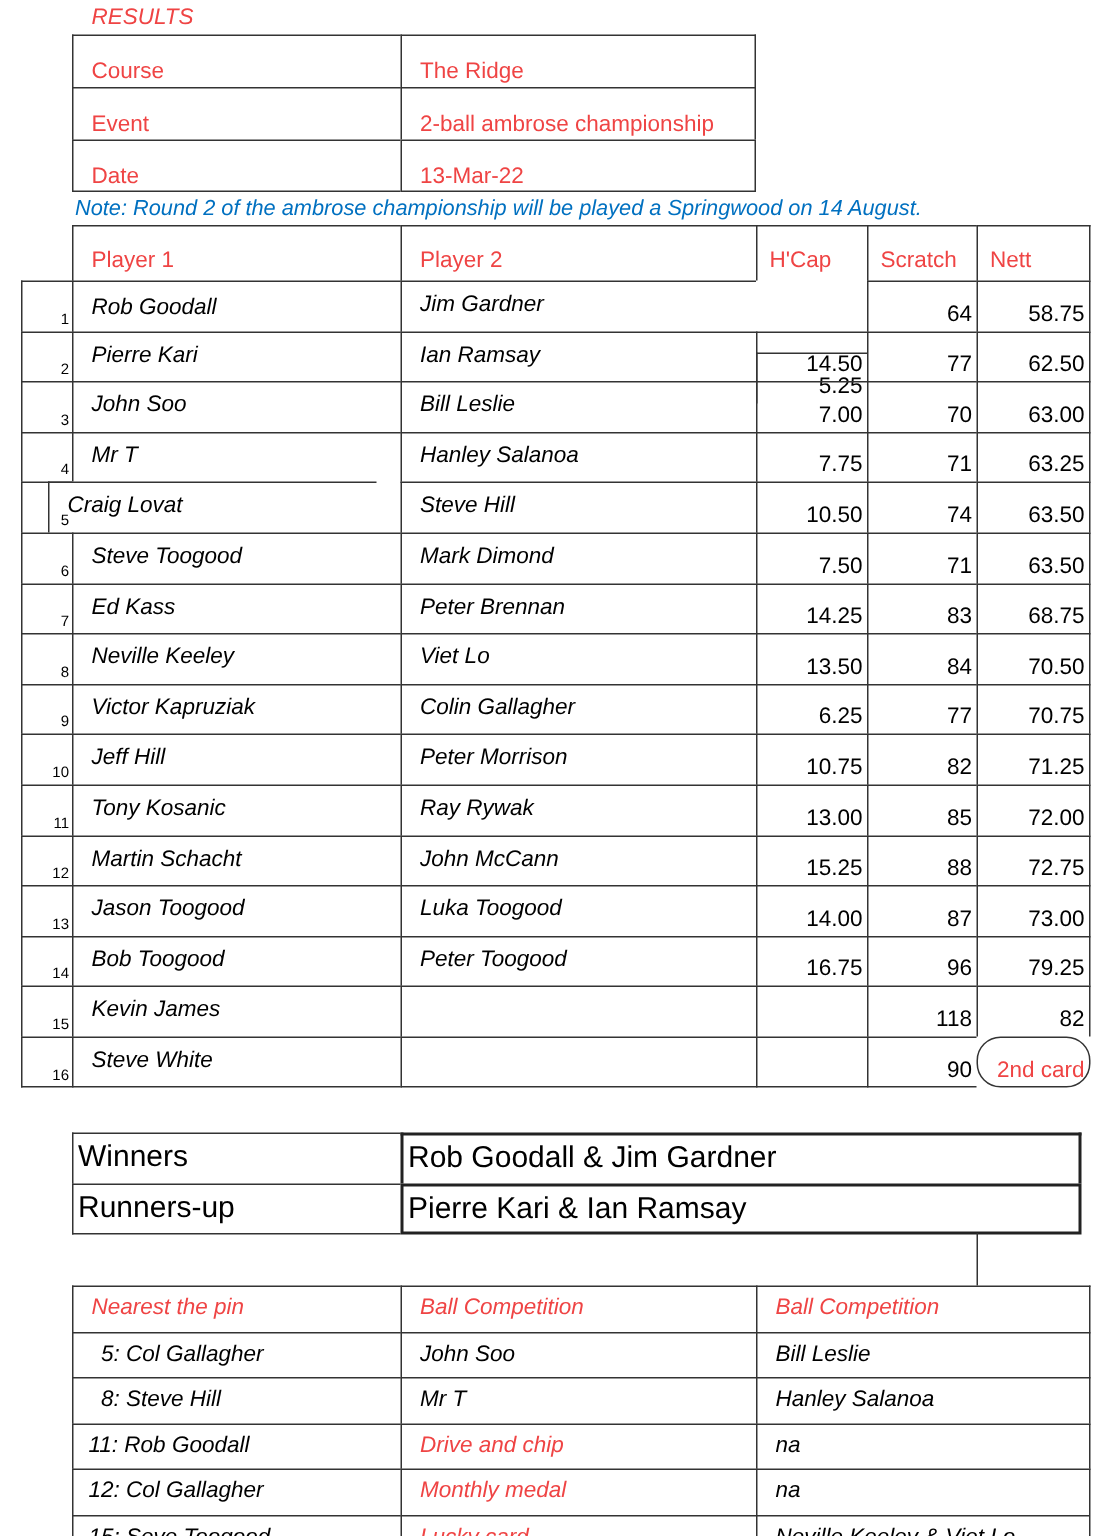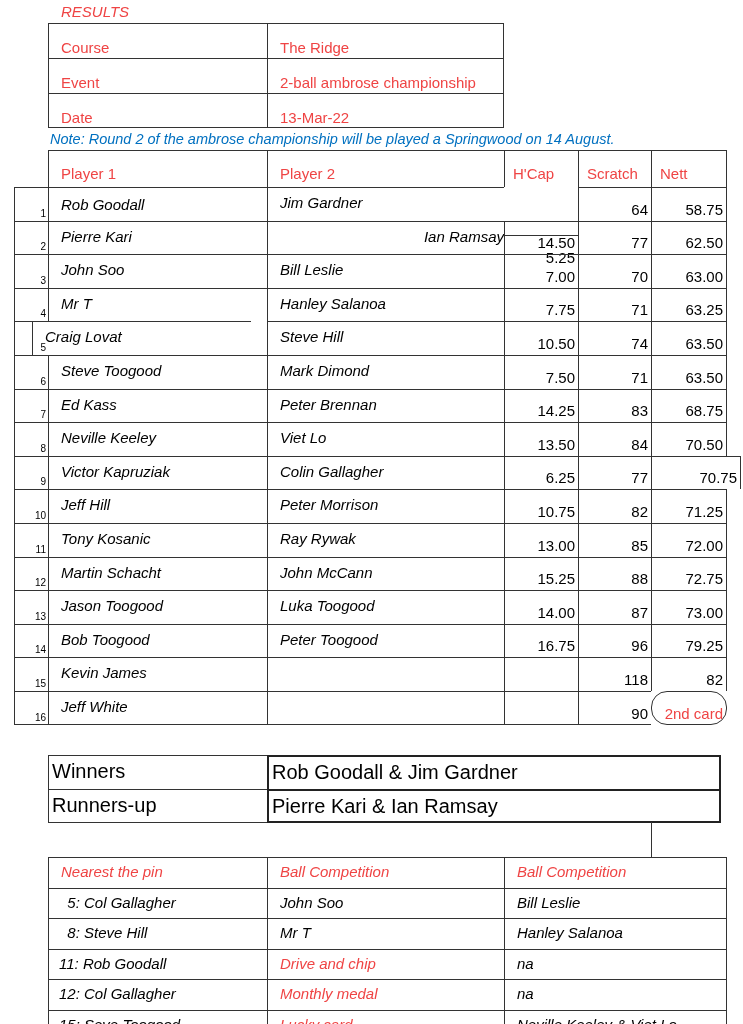--- a/index.html
+++ b/index.html
@@ -41,21 +41,21 @@
     <div class="cell red bt bl " style="left:578px;top:150px;width:73px;height:37px;padding:14px 0 0 8px;">Scratch</div>
     <div class="cell red bt bl br" style="left:651px;top:150px;width:76px;height:37px;padding:14px 0 0 8px;">Nett</div>
     <div class="cell idx bt bl " style="left:14px;top:187px;width:34px;height:34px;padding-top:20px;">1</div>
     <div class="cell bt bl it pad" style="left:48px;top:187px;width:219px;height:34px;padding-top:8px;">Rob Goodall</div>
     <div class="cell bt bl it pad" style="left:267px;top:187px;width:237px;height:34px;padding-top:6px;">Jim Gardner</div>
     <div class="cell bt bl num" style="left:504px;top:187px;width:74px;height:34px;padding-top:13px;margin-top:48px;">5.25</div>
     <div class="cell bt bl num" style="left:578px;top:187px;width:73px;height:34px;padding-top:13px;">64</div>
     <div class="cell bt bl br num" style="left:651px;top:187px;width:76px;height:34px;padding-top:13px;">58.75</div>
     <div class="cell idx bt bl " style="left:14px;top:221px;width:34px;height:33px;padding-top:19px;">2</div>
     <div class="cell bt bl it pad" style="left:48px;top:221px;width:219px;height:33px;padding-top:6px;">Pierre Kari</div>
-    <div class="cell bt bl it pad" style="left:267px;top:221px;width:237px;height:33px;padding-top:6px;text-align:right;">Ian Ramsay</div>
+    <div class="cell bt bl it pad" style="left:267px;top:221px;width:237px;height:33px;padding-top:6px;">Ian Ramsay</div>
     <div class="cell bt bl num" style="left:504px;top:221px;width:74px;height:33px;padding-top:12px;">14.50</div>
     <div class="cell bt bl num" style="left:578px;top:221px;width:73px;height:33px;padding-top:12px;">77</div>
     <div class="cell bt bl br num" style="left:651px;top:221px;width:76px;height:33px;padding-top:12px;">62.50</div>
     <div class="cell idx bt bl " style="left:14px;top:254px;width:34px;height:34px;padding-top:20px;">3</div>
     <div class="cell bt bl it pad" style="left:48px;top:254px;width:219px;height:34px;padding-top:6px;">John Soo</div>
     <div class="cell bt bl it pad" style="left:267px;top:254px;width:237px;height:34px;padding-top:6px;">Bill Leslie</div>
     <div class="cell bt bl num" style="left:504px;top:254px;width:74px;height:34px;padding-top:13px;">7.00</div>
     <div class="cell bt bl num" style="left:578px;top:254px;width:73px;height:34px;padding-top:13px;">70</div>
     <div class="cell bt bl br num" style="left:651px;top:254px;width:76px;height:34px;padding-top:13px;">63.00</div>
     <div class="cell idx bt bl " style="left:14px;top:288px;width:34px;height:33px;padding-top:19px;">4</div>
@@ -86,21 +86,21 @@
     <div class="cell bt bl it pad" style="left:48px;top:422px;width:219px;height:34px;padding-top:6px;">Neville Keeley</div>
     <div class="cell bt bl it pad" style="left:267px;top:422px;width:237px;height:34px;padding-top:6px;">Viet Lo</div>
     <div class="cell bt bl num" style="left:504px;top:422px;width:74px;height:34px;padding-top:13px;">13.50</div>
     <div class="cell bt bl num" style="left:578px;top:422px;width:73px;height:34px;padding-top:13px;">84</div>
     <div class="cell bt bl br num" style="left:651px;top:422px;width:76px;height:34px;padding-top:13px;">70.50</div>
     <div class="cell idx bt bl " style="left:14px;top:456px;width:34px;height:33px;padding-top:19px;">9</div>
     <div class="cell bt bl it pad" style="left:48px;top:456px;width:219px;height:33px;padding-top:6px;">Victor Kapruziak</div>
     <div class="cell bt bl it pad" style="left:267px;top:456px;width:237px;height:33px;padding-top:6px;">Colin Gallagher</div>
     <div class="cell bt bl num" style="left:504px;top:456px;width:74px;height:33px;padding-top:12px;">6.25</div>
     <div class="cell bt bl num" style="left:578px;top:456px;width:73px;height:33px;padding-top:12px;">77</div>
-    <div class="cell bt bl br num" style="left:651px;top:456px;width:90px;height:33px;padding-top:12px;">70.75</div>
+    <div class="cell bt bl br num" style="left:651px;top:456px;width:76px;height:33px;padding-top:12px;">70.75</div>
     <div class="cell idx bt bl " style="left:14px;top:489px;width:34px;height:34px;padding-top:20px;">10</div>
     <div class="cell bt bl it pad" style="left:48px;top:489px;width:219px;height:34px;padding-top:6px;">Jeff Hill</div>
     <div class="cell bt bl it pad" style="left:267px;top:489px;width:237px;height:34px;padding-top:6px;">Peter Morrison</div>
     <div class="cell bt bl num" style="left:504px;top:489px;width:74px;height:34px;padding-top:13px;">10.75</div>
     <div class="cell bt bl num" style="left:578px;top:489px;width:73px;height:34px;padding-top:13px;">82</div>
     <div class="cell bt bl br num" style="left:651px;top:489px;width:76px;height:34px;padding-top:13px;">71.25</div>
     <div class="cell idx bt bl " style="left:14px;top:523px;width:34px;height:34px;padding-top:20px;">11</div>
     <div class="cell bt bl it pad" style="left:48px;top:523px;width:219px;height:34px;padding-top:6px;">Tony Kosanic</div>
     <div class="cell bt bl it pad" style="left:267px;top:523px;width:237px;height:34px;padding-top:6px;">Ray Rywak</div>
     <div class="cell bt bl num" style="left:504px;top:523px;width:74px;height:34px;padding-top:13px;">13.00</div>
@@ -124,21 +124,21 @@
     <div class="cell bt bl num" style="left:504px;top:624px;width:74px;height:33px;padding-top:12px;">16.75</div>
     <div class="cell bt bl num" style="left:578px;top:624px;width:73px;height:33px;padding-top:12px;">96</div>
     <div class="cell bt bl br num" style="left:651px;top:624px;width:76px;height:33px;padding-top:12px;">79.25</div>
     <div class="cell idx bt bl " style="left:14px;top:657px;width:34px;height:34px;padding-top:20px;">15</div>
     <div class="cell bt bl it pad" style="left:48px;top:657px;width:219px;height:34px;padding-top:6px;">Kevin James</div>
     <div class="cell bt bl it pad" style="left:267px;top:657px;width:237px;height:34px;padding-top:6px;"></div>
     <div class="cell bt bl num" style="left:504px;top:657px;width:74px;height:34px;padding-top:13px;"></div>
     <div class="cell bt bl num" style="left:578px;top:657px;width:73px;height:34px;padding-top:13px;">118</div>
     <div class="cell bt bl br num" style="left:651px;top:657px;width:76px;height:34px;padding-top:13px;">82</div>
     <div class="cell idx bt bl bb" style="left:14px;top:691px;width:34px;height:34px;padding-top:20px;">16</div>
-    <div class="cell bt bl bb it pad" style="left:48px;top:691px;width:219px;height:34px;padding-top:6px;">Jeff White</div>
+    <div class="cell bt bl bb it pad" style="left:48px;top:691px;width:219px;height:34px;padding-top:6px;">Steve White</div>
     <div class="cell bt bl bb it pad" style="left:267px;top:691px;width:237px;height:34px;padding-top:6px;"></div>
     <div class="cell bt bl bb num" style="left:504px;top:691px;width:74px;height:34px;padding-top:13px;"></div>
     <div class="cell bt bl bb num" style="left:578px;top:691px;width:73px;height:34px;padding-top:13px;">90</div>
     <div class="cell bt bl br bb num red" style="left:651px;top:691px;width:76px;height:34px;padding-top:13px;border-radius:16px;">2nd card</div>
   </div>
 
 <div id="awards">
     <div class="cell bt bl " style="left:48px;top:755px;width:219px;height:34px;font-size:20px;padding:4px 0 0 3px;">Winners</div>
     <div class="cell " style="left:267px;top:755px;width:454px;height:34px;font-size:20px;padding:4px 0 0 3px;border:2px solid #222;border-bottom:none;">Rob Goodall &amp; Jim Gardner</div>
     <div class="cell bt bl bb" style="left:48px;top:789px;width:219px;height:34px;font-size:20px;padding:4px 0 0 3px;">Runners-up</div>

